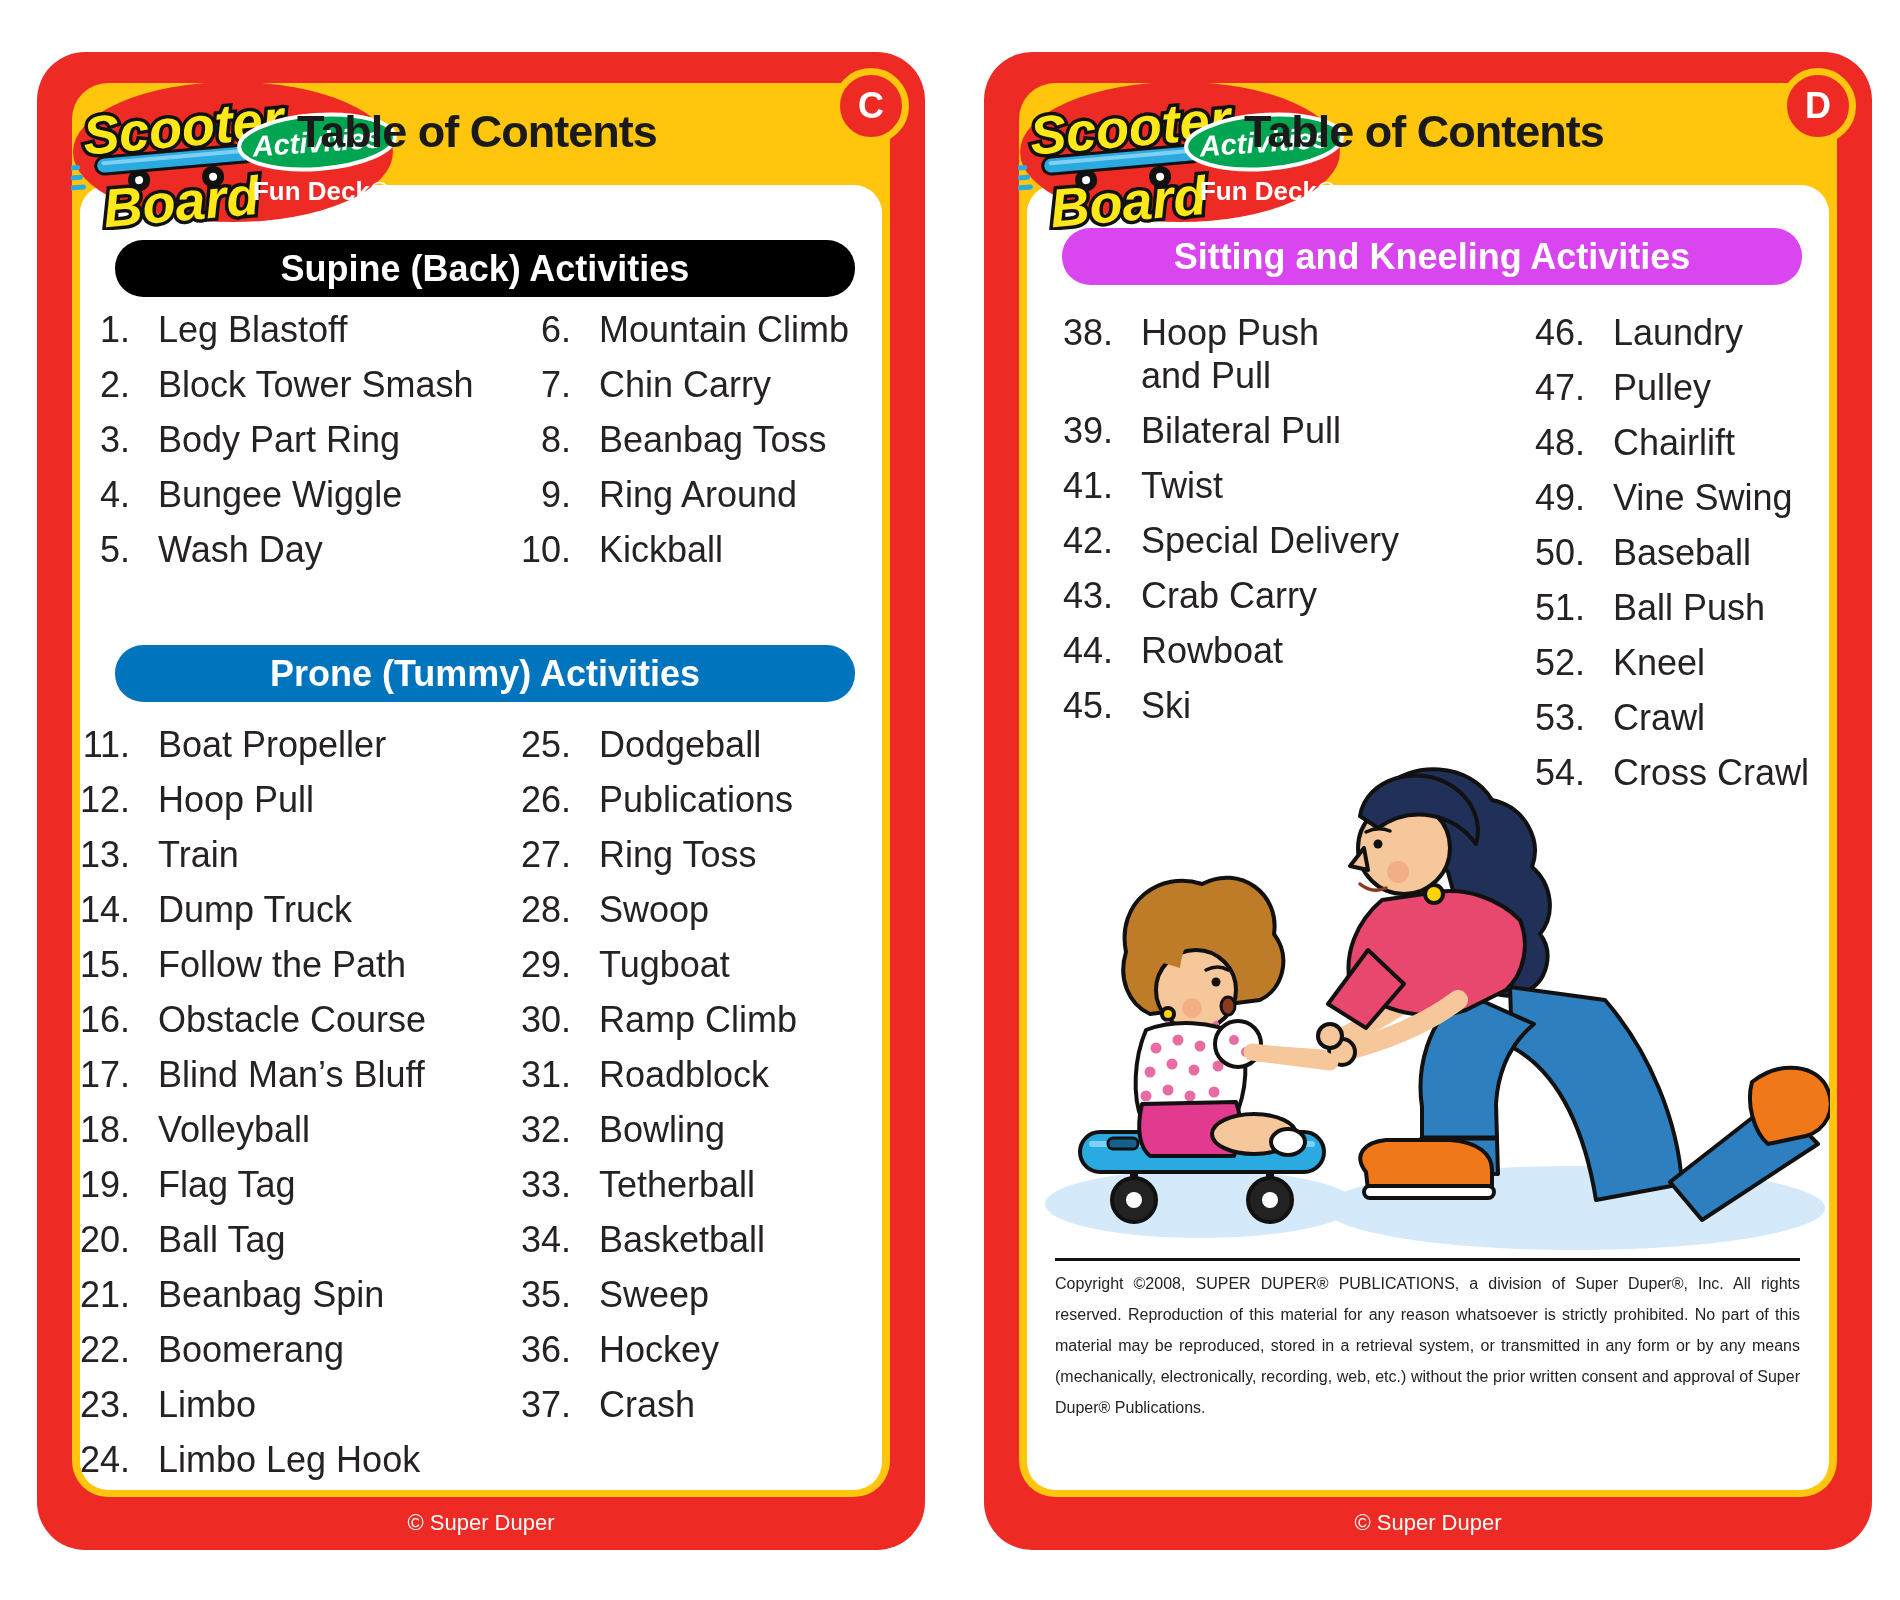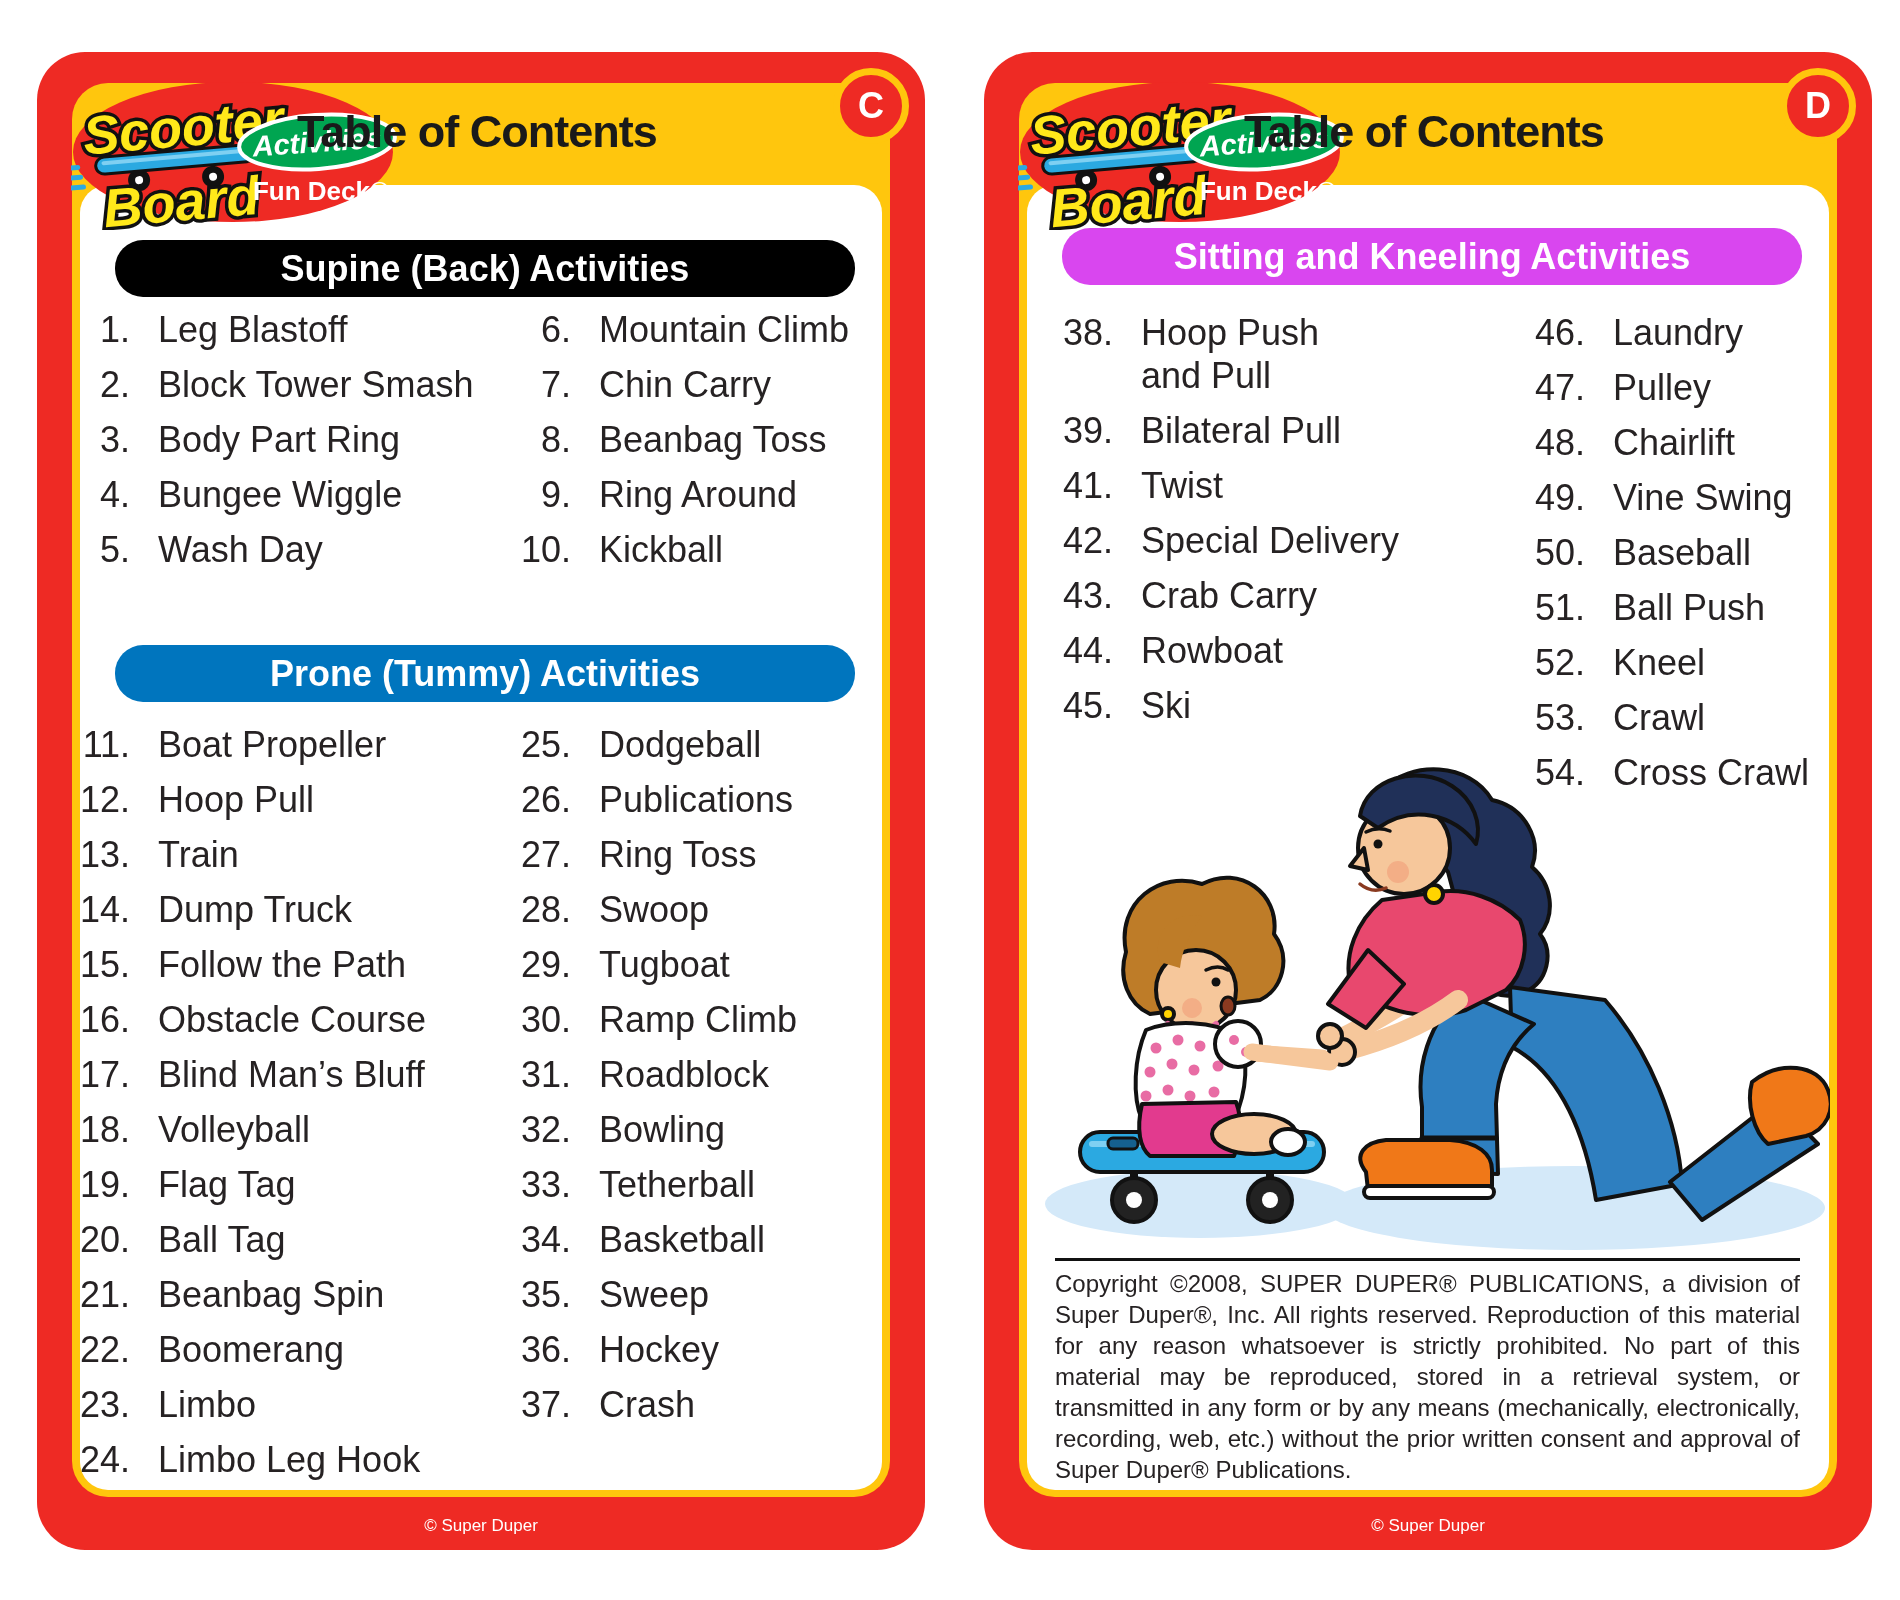--- a/index.html
+++ b/index.html
@@ -39,25 +39,25 @@
     display:flex;align-items:center;justify-content:center;
     color:#fff;font-size:36px;font-weight:700;letter-spacing:0;
   }
   .list{position:absolute;font-size:36px;line-height:43px;color:#262223;}
   .row{display:flex;margin-bottom:12px;}
   .row .num{flex:none;width:64px;text-align:right;margin-right:28px;}
   .row .txt{white-space:nowrap;}
   .rule{position:absolute;left:71px;top:1206px;width:745px;height:3px;background:#111;}
   .copyright{
     position:absolute;left:71px;top:1216px;width:745px;
-    font-size:24px;line-height:31px;color:#262223;text-align:justify;
+    font-size:16px;line-height:31px;color:#262223;text-align:justify;
   }
   .card-footer{
     position:absolute;left:0;right:0;bottom:14px;text-align:center;
-    color:#fff;font-size:17px;
+    color:#fff;font-size:22px;
   }
   .illus{position:absolute;left:46px;top:700px;width:800px;height:500px;}
 </style>
 </head>
 <body>
 
 <div class="card left">
   <div class="panel-yellow">
     <div class="panel-white"></div>
   </div>

